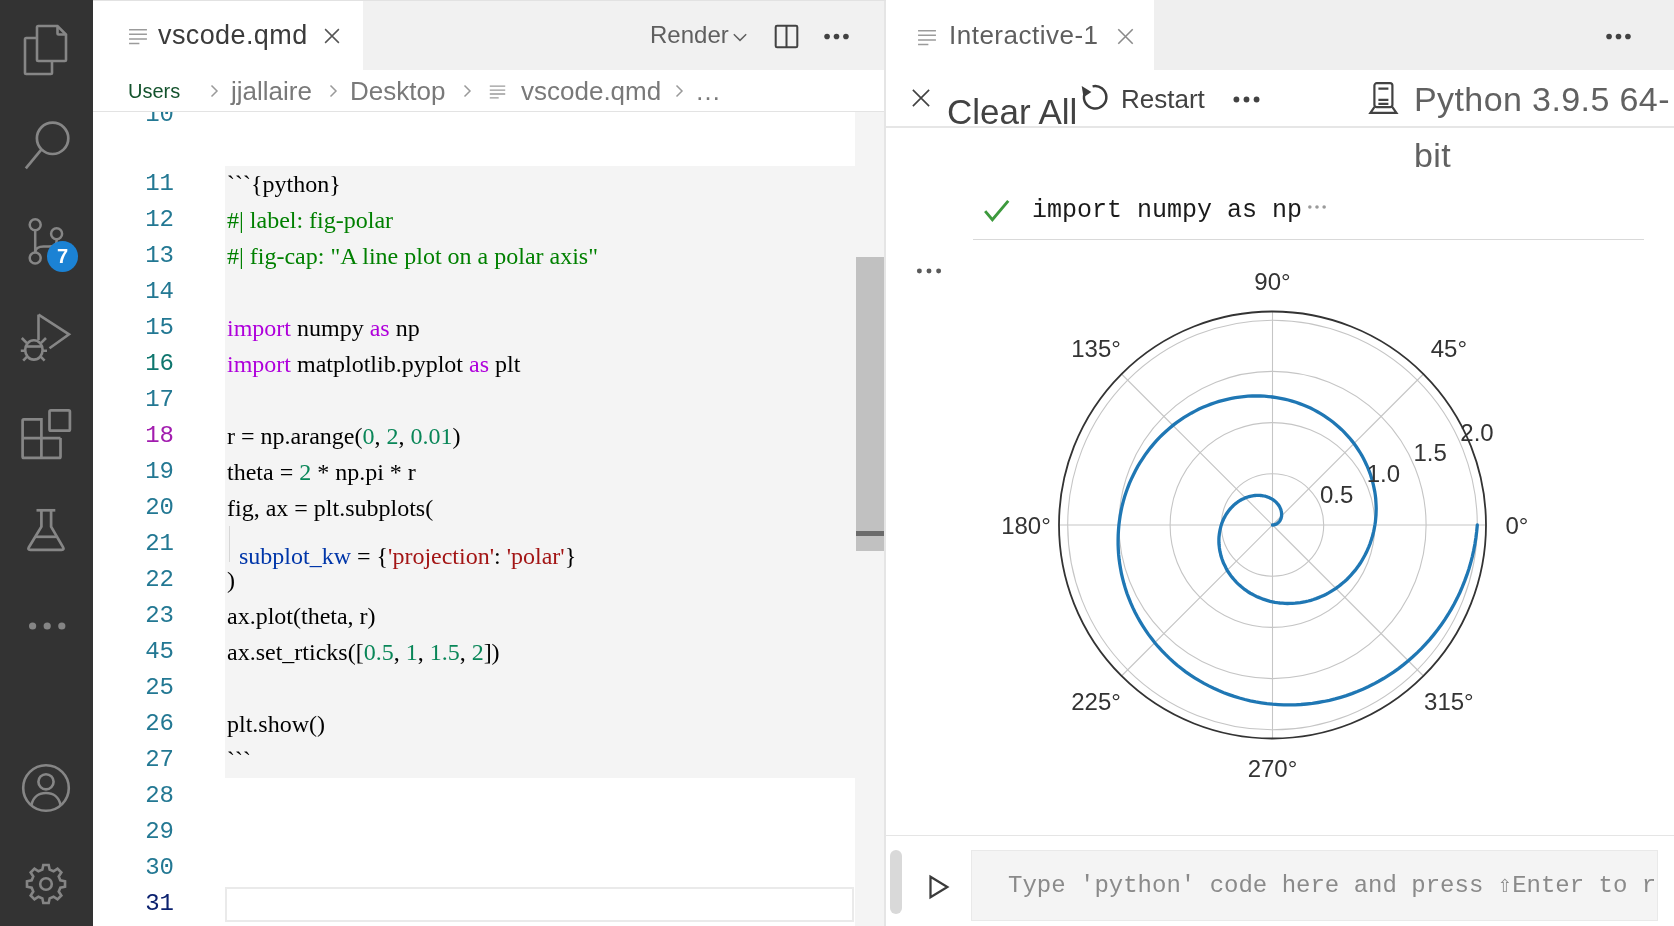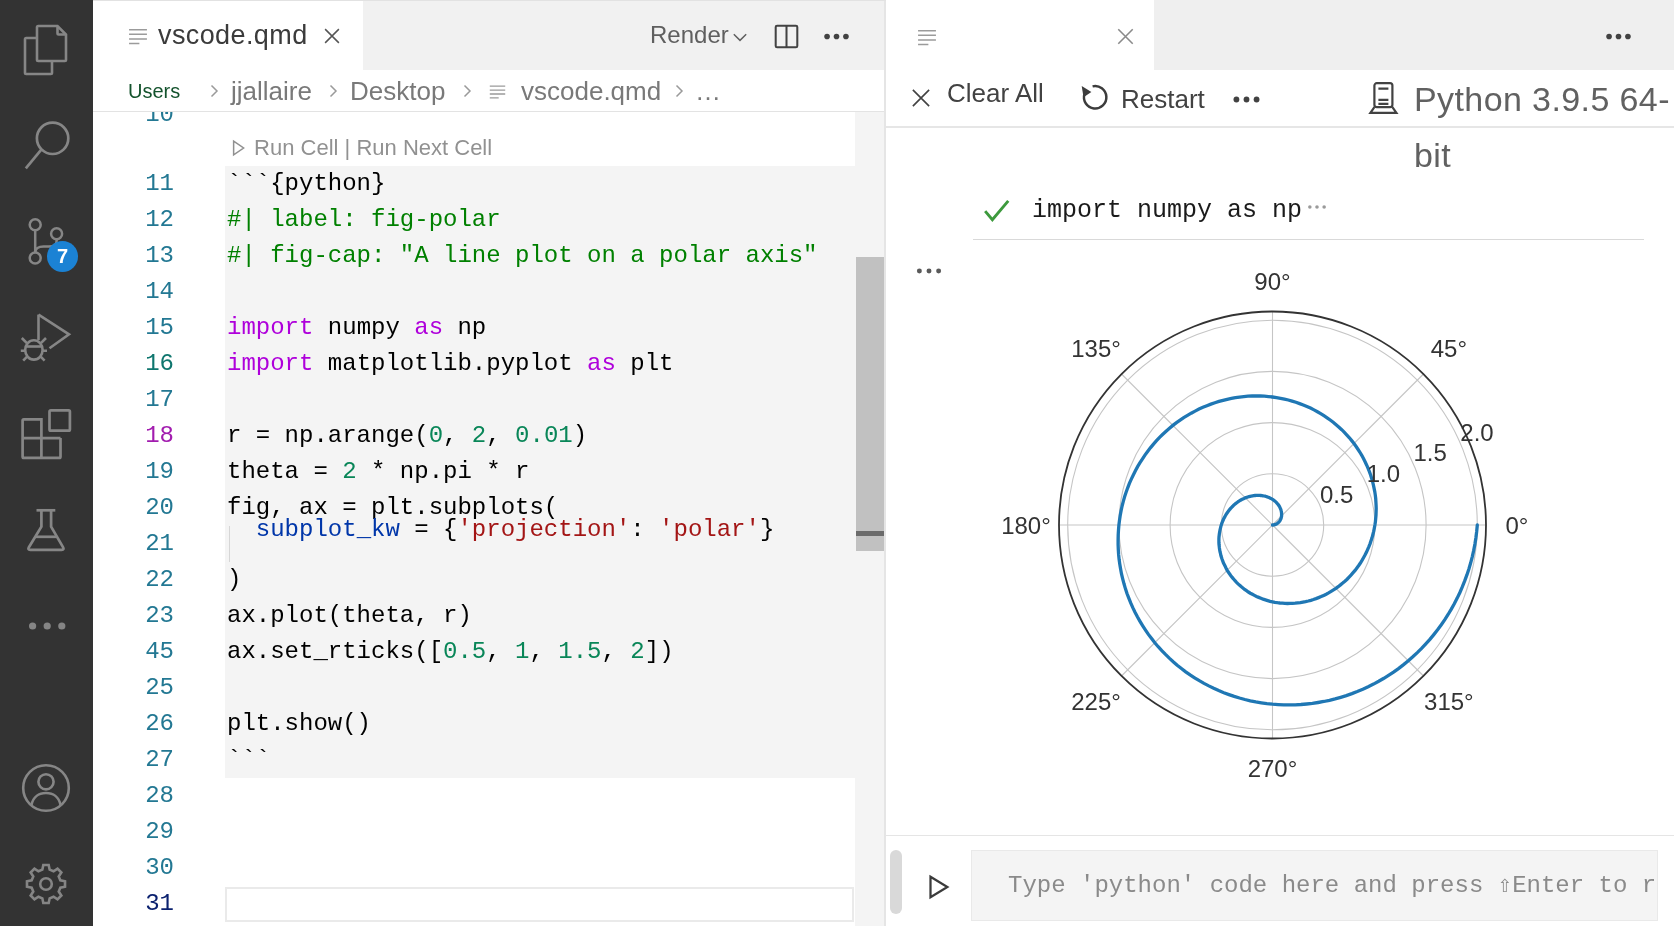--- a/index.html
+++ b/index.html
@@ -1,18 +1,18 @@
 <!DOCTYPE html>
 <html><head><meta charset="utf-8"><style>
 *{margin:0;padding:0;box-sizing:border-box}
 html,body{width:1674px;height:926px;overflow:hidden;background:#fff;font-family:"Liberation Sans",sans-serif}
 #stage{position:relative;width:1674px;height:926px}
 .abs{position:absolute}
 .mono{font-family:"Liberation Mono",monospace}
-.row{position:absolute;left:227px;height:36px;line-height:36px;font-family:Liberation Mono, monospace;font-size:24px;color:#000;white-space:pre}
+.row{position:absolute;left:227px;height:36px;line-height:36px;font-family:Liberation Serif, serif;font-size:24px;color:#000;white-space:pre}
 .ln{position:absolute;left:93px;width:81px;height:36px;line-height:36px;text-align:right;font-family:"Liberation Mono",monospace;font-size:24px;color:#237893}
 .kw{color:#af00db}.num{color:#098658}.str{color:#a31515}.cmt{color:#008000}.vr{color:#0036a9}.tru{color:#0000ff}
 </style></head><body>
 <div id="stage">
 <div class="abs" style="left:0;top:0;width:93px;height:926px;background:#333333"></div>
 <svg class="abs" style="left:22px;top:24px" width="48" height="52" viewBox="0 0 48 52" fill="none" stroke="#868686" stroke-width="2.6">
  <path d="M15 14 H4.2 Q3 14 3 15.2 V48.8 Q3 50 4.2 50 H28.8 Q30 50 30 48.8 V37"></path>
  <path d="M35.5 2 H16.2 Q15 2 15 3.2 V35.8 Q15 37 16.2 37 H42.8 Q44 37 44 35.8 V10.5 L35.5 2 Z" fill="#333333"></path>
  <path d="M35.5 2.6 V9.3 Q35.5 10.5 36.7 10.5 H43.4"></path>
 </svg>
@@ -104,43 +104,40 @@
 <div class="abs" style="left:884px;top:0;width:2px;height:926px;background:#e5e5e5"></div>
 <div class="abs" style="left:93px;top:0;width:1581px;height:1px;background:#e2e2e2"></div>
 <div class="abs" style="left:225px;top:166px;width:630px;height:612px;background:#f4f4f4"></div>
 <div class="abs" style="left:855px;top:112px;width:29px;height:814px;background:#f4f4f4"></div>
 <div class="abs" style="left:856px;top:257px;width:28px;height:294px;background:#c1c1c1"></div>
 <div class="abs" style="left:856px;top:531px;width:28px;height:5px;background:#6b6b6b"></div>
 <div class="abs" style="left:225px;top:887px;width:629px;height:35px;border:2px solid #eaeaea;background:#fff"></div>
 <div class="abs" style="left:229px;top:526px;width:1px;height:36px;background:#d6d6d6"></div>
 <div class="abs" style="left:93px;top:112px;width:760px;height:814px;overflow:hidden">
       <div class="ln" style="left:0;top:-15px;position:absolute">10</div>
-      <div style="position:absolute;left:135px;top:18px;height:36px;line-height:36px;font-size:22px;color:#919191"><svg style="vertical-align:-3px" width="20" height="20" viewBox="0 0 16 16" fill="none" stroke="#919191" stroke-width="1.2">
-          <path d="M4.5 2.5 L12.5 8 L4.5 13.5 Z"></path>
-        </svg> Run Cell | Run Next Cell</div>
       <div class="ln" style="left:0;top:54px;position:absolute;color:#237893">11</div>
       <div class="row" style="left:134px;top:54px;position:absolute"><span>```{python}</span></div>
       <div class="ln" style="left:0;top:90px;position:absolute;color:#237893">12</div>
       <div class="row" style="left:134px;top:90px;position:absolute"><span class="cmt">#| label: fig-polar</span></div>
       <div class="ln" style="left:0;top:126px;position:absolute;color:#237893">13</div>
       <div class="row" style="left:134px;top:126px;position:absolute"><span class="cmt">#| fig-cap: "A line plot on a polar axis"</span></div>
       <div class="ln" style="left:0;top:162px;position:absolute;color:#237893">14</div>
       <div class="ln" style="left:0;top:198px;position:absolute;color:#237893">15</div>
       <div class="row" style="left:134px;top:198px;position:absolute"><span class="kw">import</span> numpy <span class="kw">as</span> np</div>
       <div class="ln" style="left:0;top:234px;position:absolute;color:#0f766e">16</div>
       <div class="row" style="left:134px;top:234px;position:absolute"><span class="kw">import</span> matplotlib.pyplot <span class="kw">as</span> plt</div>
       <div class="ln" style="left:0;top:270px;position:absolute;color:#237893">17</div>
       <div class="ln" style="left:0;top:306px;position:absolute;color:#a21caf">18</div>
       <div class="row" style="left:134px;top:306px;position:absolute">r = np.arange(<span class="num">0</span>, <span class="num">2</span>, <span class="num">0.01</span>)</div>
       <div class="ln" style="left:0;top:342px;position:absolute;color:#237893">19</div>
       <div class="row" style="left:134px;top:342px;position:absolute">theta = <span class="num">2</span> * np.pi * r</div>
       <div class="ln" style="left:0;top:378px;position:absolute;color:#237893">20</div>
       <div class="row" style="left:134px;top:378px;position:absolute">fig, ax = plt.subplots(</div>
       <div class="ln" style="left:0;top:414px;position:absolute;color:#237893">21</div>
-      <div class="row" style="left:134px;top:400px;position:absolute">  <span class="vr">subplot_kw</span> = {<span class="str">'projection'</span>: <span class="str">'polar'</span>}</div>
+      <div class="row" style="left:134px;top:426px;position:absolute">  <span class="vr">subplot_kw</span> = {<span class="str">'projection'</span>: <span class="str">'polar'</span>}</div>
       <div class="ln" style="left:0;top:450px;position:absolute;color:#237893">22</div>
       <div class="row" style="left:134px;top:450px;position:absolute">)</div>
       <div class="ln" style="left:0;top:486px;position:absolute;color:#237893">23</div>
       <div class="row" style="left:134px;top:486px;position:absolute">ax.plot(theta, r)</div>
       <div class="ln" style="left:0;top:522px;position:absolute;color:#237893">45</div>
       <div class="row" style="left:134px;top:522px;position:absolute">ax.set_rticks([<span class="num">0.5</span>, <span class="num">1</span>, <span class="num">1.5</span>, <span class="num">2</span>])</div>
       <div class="ln" style="left:0;top:558px;position:absolute;color:#237893">25</div>
       <div class="ln" style="left:0;top:594px;position:absolute;color:#237893">26</div>
       <div class="row" style="left:134px;top:594px;position:absolute">plt.show()</div>
       <div class="ln" style="left:0;top:630px;position:absolute;color:#237893">27</div>
@@ -148,33 +145,34 @@
       <div class="ln" style="left:0;top:666px;position:absolute;color:#237893">28</div>
       <div class="ln" style="left:0;top:702px;position:absolute;color:#237893">29</div>
       <div class="ln" style="left:0;top:738px;position:absolute;color:#237893">30</div>
       <div class="ln" style="left:0;top:774px;position:absolute;color:#0b216f">31</div>
     </div>
 <div class="abs" style="left:886px;top:0;width:788px;height:70px;background:#efefef"></div>
 <div class="abs" style="left:886px;top:0;width:268px;height:70px;background:#ffffff"></div>
 <svg class="abs" style="left:916px;top:26px" width="22" height="22" viewBox="0 0 16 16" stroke="#9b9b9b" stroke-width="1.1">
  <path d="M1.5 3.5 H14.5 M1.5 6.8 H14.5 M1.5 10.1 H14.5 M1.5 13.4 H9"></path>
 </svg>
+<div class="abs" style="left:949px;top:0;height:70px;line-height:70px;font-size:26px;letter-spacing:0.5px;color:#5f5f5f">Interactive-1</div>
 <svg class="abs" style="left:1115px;top:26px" width="21" height="21" viewBox="0 0 16 16" stroke="#8a8a8a" stroke-width="1.2">
  <path d="M2.5 2.5 L13.5 13.5 M13.5 2.5 L2.5 13.5"></path>
 </svg>
 <svg class="abs" style="left:1604px;top:22px" width="29" height="29" viewBox="0 0 16 16" fill="#424242">
  <circle cx="2.8" cy="8" r="1.55"></circle>
       <circle cx="8" cy="8" r="1.55"></circle>
       <circle cx="13.2" cy="8" r="1.55"></circle>
 </svg>
 <div class="abs" style="left:886px;top:126px;width:788px;height:2px;background:#e6e6e6"></div>
 <svg class="abs" style="left:911px;top:88px" width="20" height="20" viewBox="0 0 16 16" fill="none" stroke="#424242" stroke-width="1.3">
  <path d="M1.5 1.5 L14.5 14.5 M14.5 1.5 L1.5 14.5"></path>
 </svg>
-<div class="abs" style="left:947px;top:65px;height:56px;line-height:56px;font-size:26px;color:#424242">Clear All</div>
+<div class="abs" style="left:947px;top:84px;height:56px;line-height:56px;font-size:35px;color:#424242">Clear All</div>
 <svg class="abs" style="left:1080px;top:83px" width="30" height="30" viewBox="0 0 30 30" fill="none" stroke="#3c3c3c">
  <path d="M4.4 11.2 A11.2 11.2 0 1 0 12.6 3.4" stroke-width="2.5"></path>
  <polygon points="1.7,3.0 11.4,8.9 3.5,14.2" fill="#3c3c3c" stroke="none"></polygon>
 </svg>
 <div class="abs" style="left:1121px;top:71px;height:56px;line-height:56px;font-size:26px;color:#424242">Restart</div>
 <svg class="abs" style="left:1231px;top:84px" width="31" height="31" viewBox="0 0 16 16" fill="#424242">
  <circle cx="2.8" cy="8" r="1.5"></circle>
       <circle cx="8" cy="8" r="1.5"></circle>
       <circle cx="13.2" cy="8" r="1.5"></circle>
 </svg>

